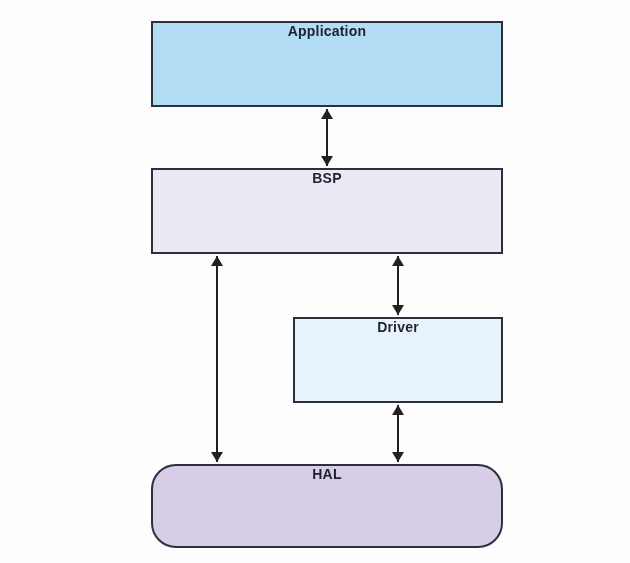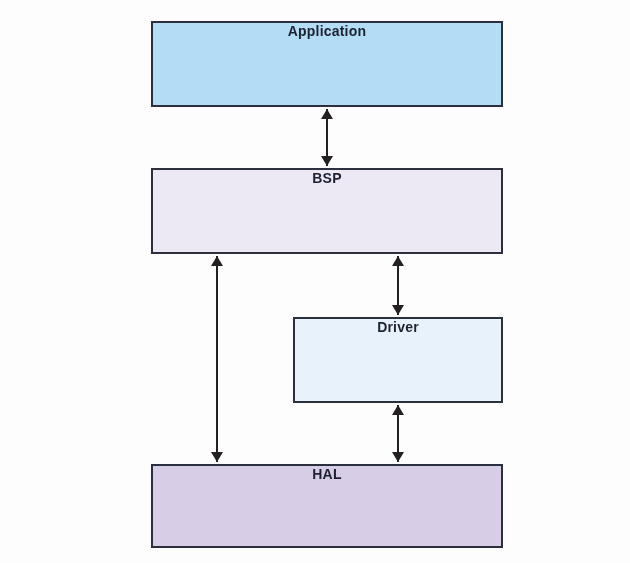--- a/index.html
+++ b/index.html
@@ -51,21 +51,21 @@
   </div>
 
   <div class="node" id="node-driver" style="background-color: rgb(232, 242, 250);">
     <span class="node-label">Driver</span>
   </div>
 
   <div class="node" id="node-bsp" style="background-color: rgb(236, 232, 244);">
     <span class="node-label">BSP</span>
   </div>
 
-  <div class="node" id="node-hal" style="background-color: rgb(216, 205, 230);">
+  <div class="node" id="node-hal" style="background-color: rgb(216, 205, 230); border-radius: 25px;">
     <span class="node-label">HAL</span>
   </div>
 
   <svg class="arrow-layer" viewBox="0 0 630 563" xmlns="http://www.w3.org/2000/svg">
     <defs>
       <marker id="arrowhead" markerUnits="userSpaceOnUse" markerWidth="12" markerHeight="12" refX="10" refY="6" orient="auto-start-reverse">
         <path d="M0,0 L10,6 L0,12 Z" fill="#242022"></path>
       </marker>
     </defs>
     <line x1="327" y1="109" x2="327" y2="166" stroke="#242022" stroke-width="2" marker-start="url(#arrowhead)" marker-end="url(#arrowhead)"></line>

